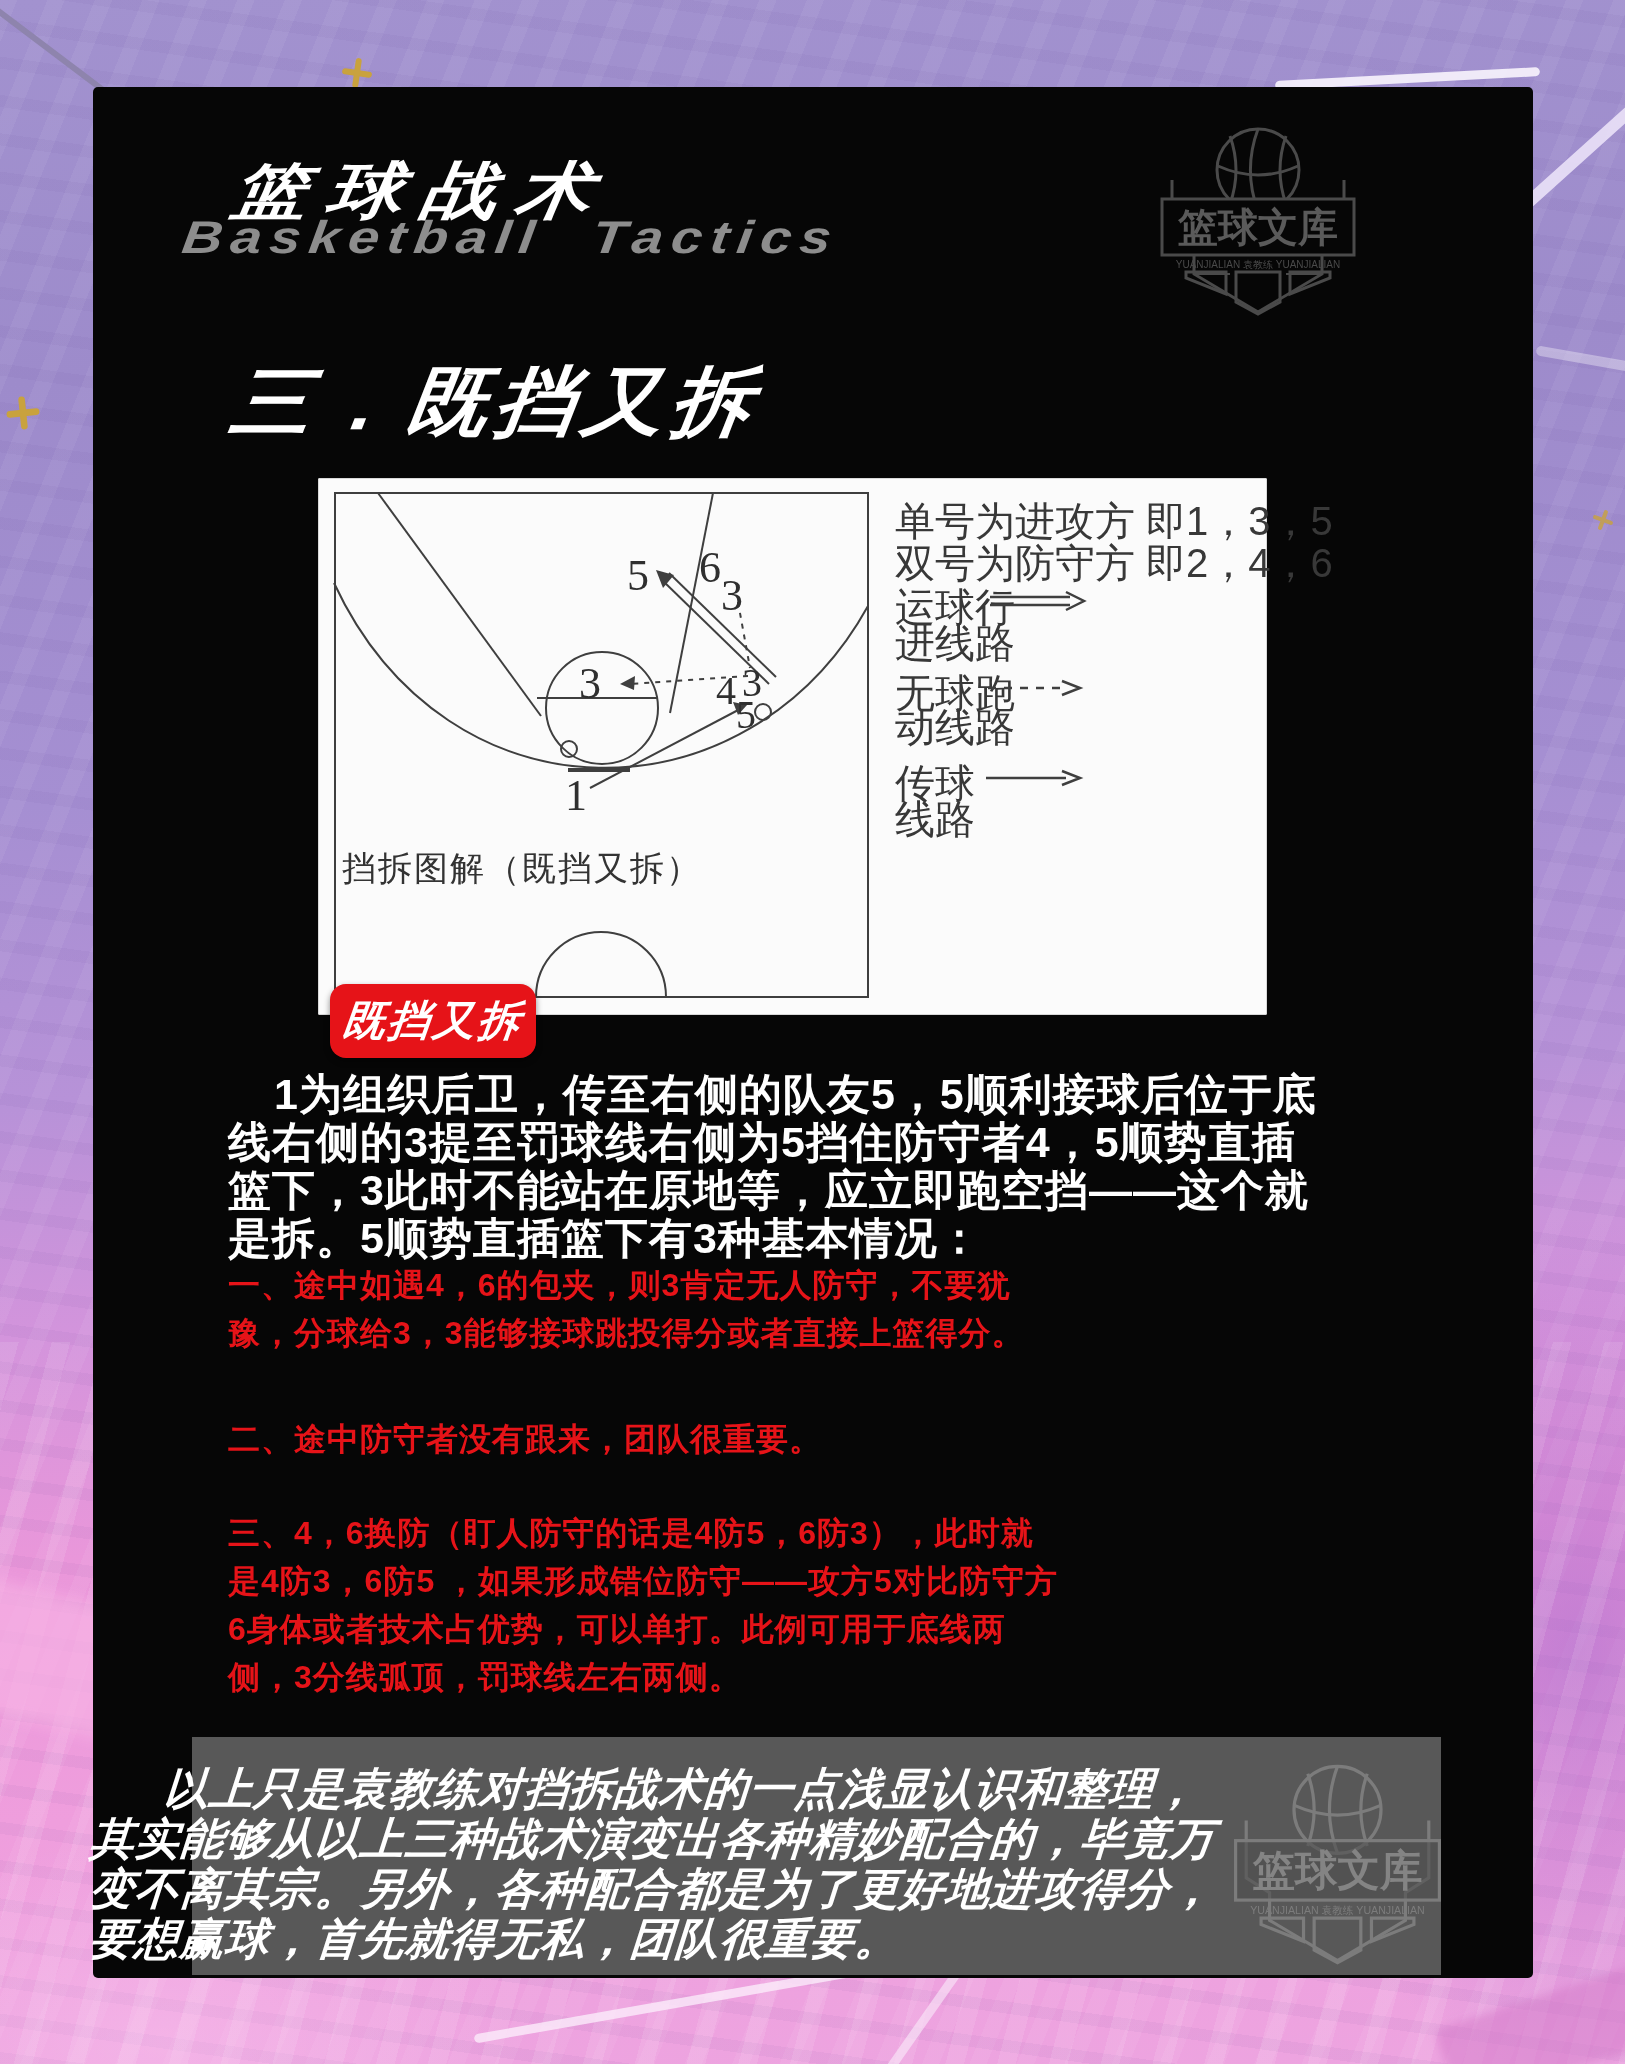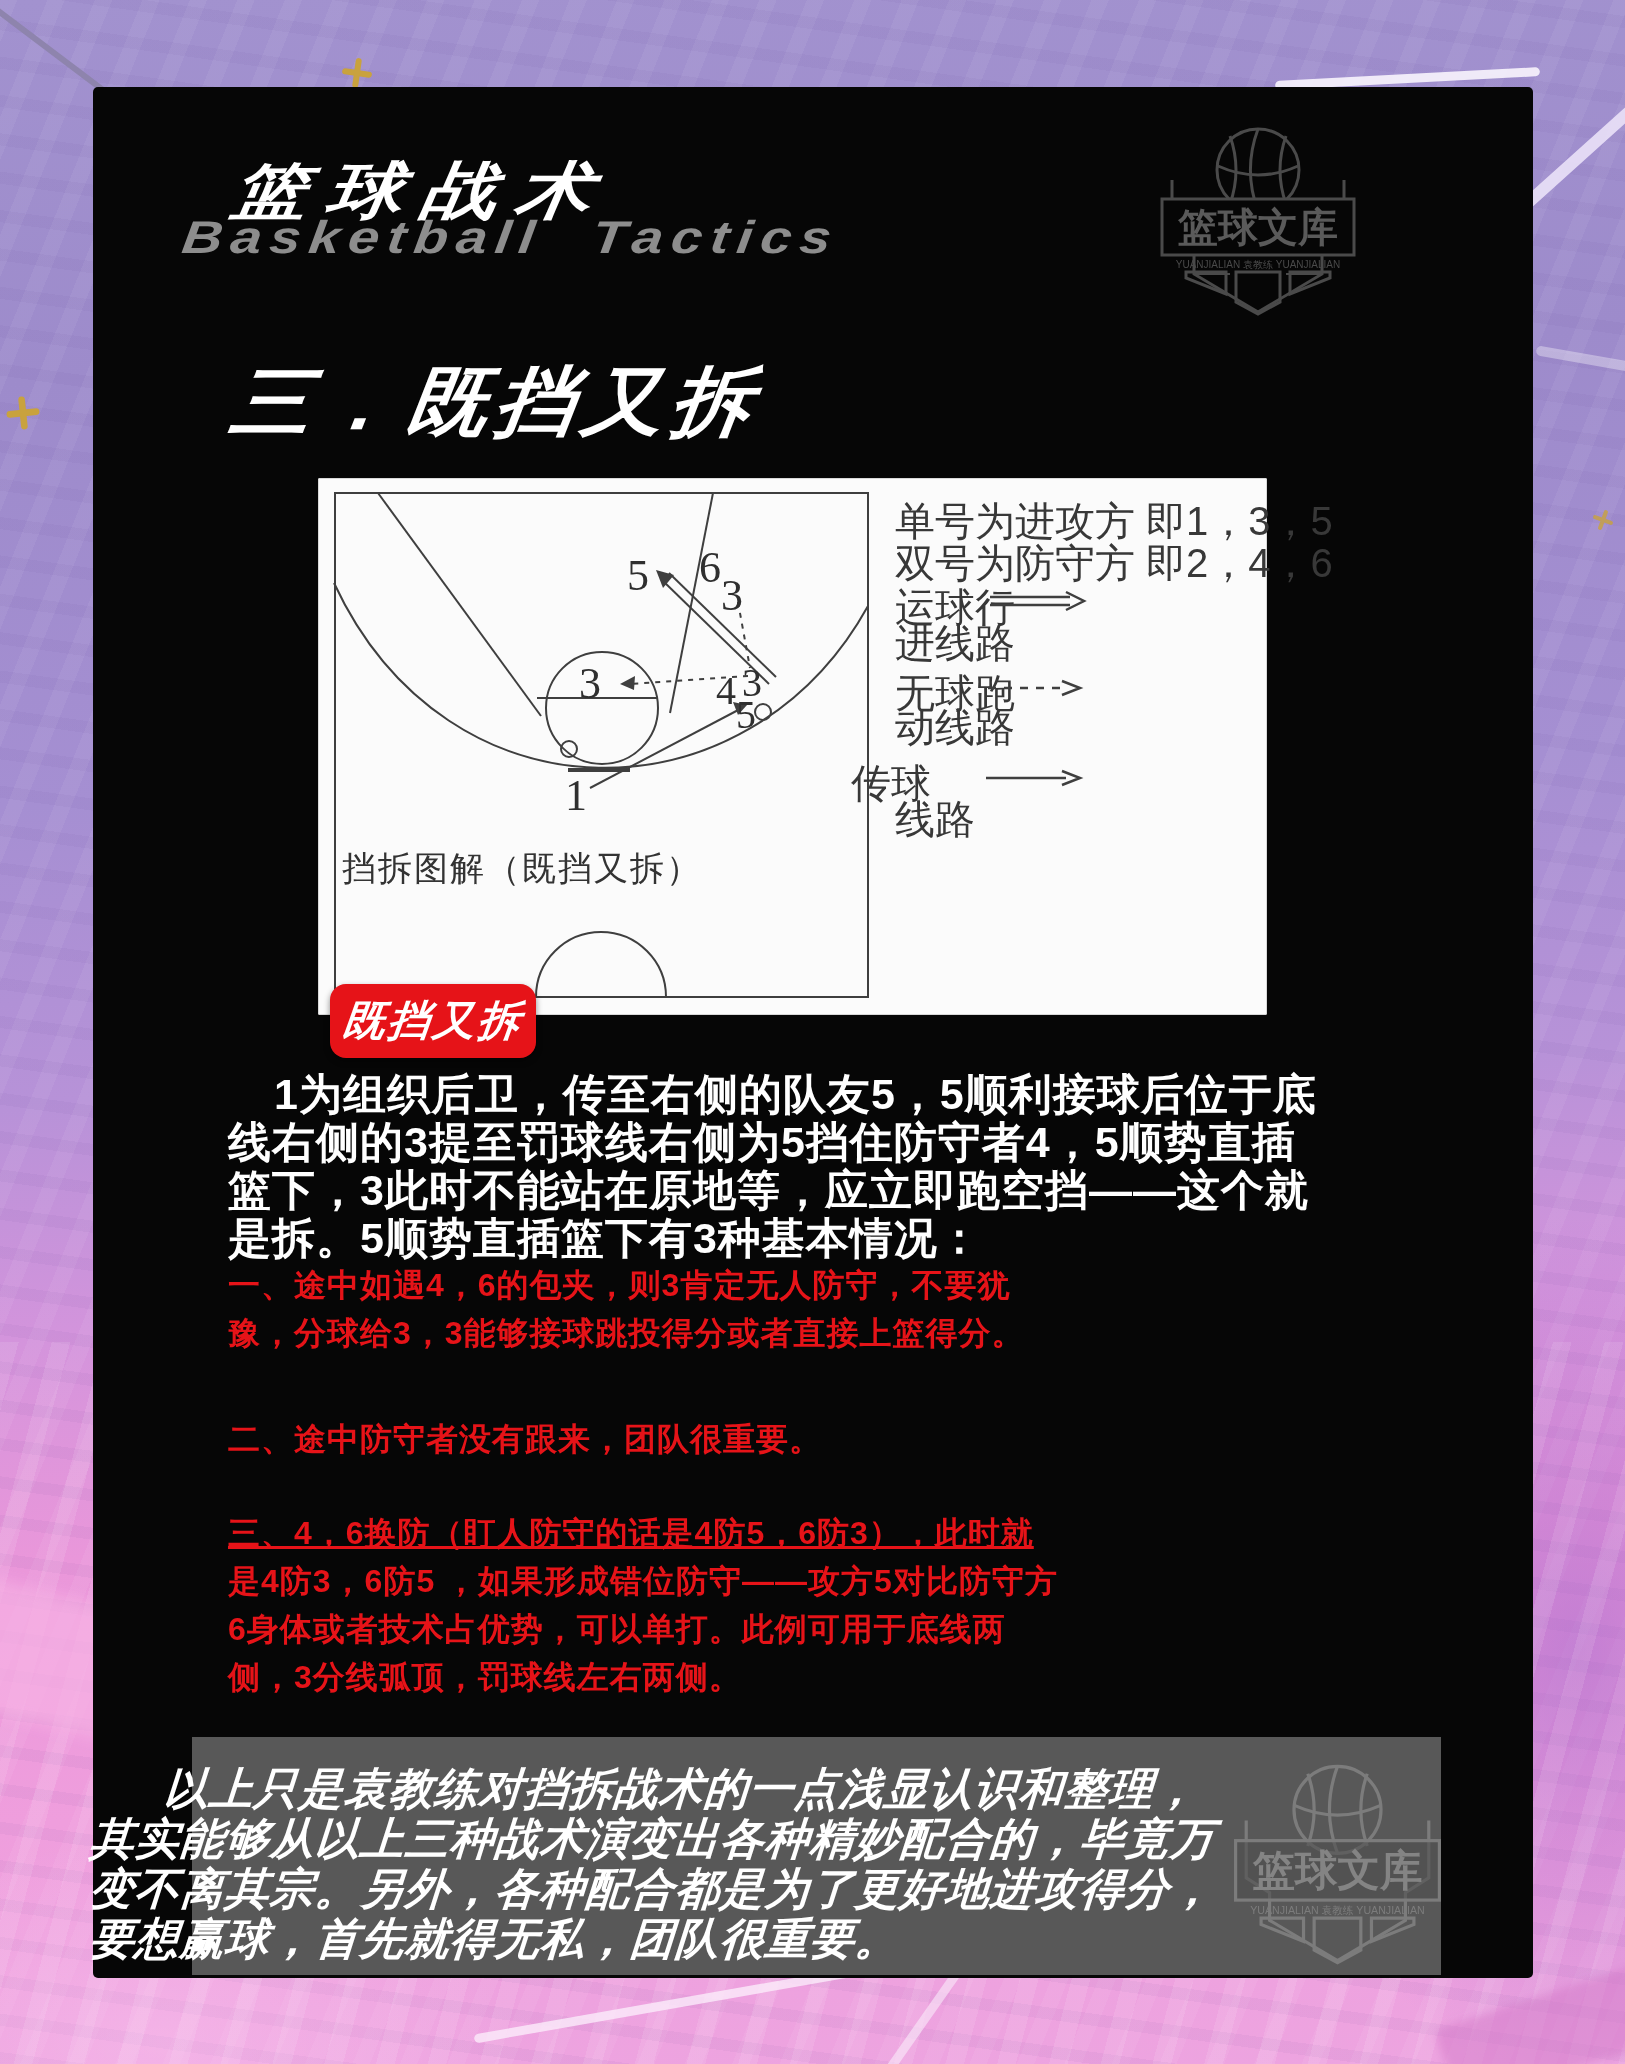--- a/index.html
+++ b/index.html
@@ -187,21 +187,21 @@
 
   <div class="abs legend-line" style="left:895px;top:666px;">无球跑</div>
   <div class="abs legend-line" style="left:895px;top:700px;">动线路</div>
   <svg class="lgsvg" style="left:988px;top:676px;" width="100" height="24">
     <g stroke="#3f3f3f" stroke-width="2.5" fill="none">
       <line x1="0" y1="12" x2="78" y2="12" stroke-dasharray="8,8"></line>
       <path d="M74,5 L92,12 L74,19"></path>
     </g>
   </svg>
 
-  <div class="abs legend-line" style="left:851px;top:756px;">传球</div>
+  <div class="abs legend-line" style="left:895px;top:756px;">传球</div>
   <div class="abs legend-line" style="left:895px;top:792px;">线路</div>
   <svg class="lgsvg" style="left:986px;top:766px;" width="100" height="24">
     <g stroke="#3f3f3f" stroke-width="2.5" fill="none">
       <line x1="0" y1="12" x2="80" y2="12"></line>
       <path d="M76,5 L94,12 L76,19"></path>
     </g>
   </svg>
 
   <div class="abs cap">挡拆图解（既挡又拆）</div>
 
@@ -212,21 +212,21 @@
   <div class="ln indent" style="top:1066px;">1为组织后卫，传至右侧的队友5，5顺利接球后位于底</div>
   <div class="ln" style="top:1114px;">线右侧的3提至罚球线右侧为5挡住防守者4，5顺势直插</div>
   <div class="ln" style="top:1162px;">篮下，3此时不能站在原地等，应立即跑空挡——这个就</div>
   <div class="ln" style="top:1210px;">是拆。5顺势直插篮下有3种基本情况：</div>
 
   <div class="ln red" style="top:1264px;">一、途中如遇4，6的包夹，则3肯定无人防守，不要犹</div>
   <div class="ln red" style="top:1312px;">豫，分球给3，3能够接球跳投得分或者直接上篮得分。</div>
 
   <div class="ln red" style="top:1418px;">二、途中防守者没有跟来，团队很重要。</div>
 
-  <div class="ln red" style="top:1512px;text-decoration:underline;">三、4，6换防（盯人防守的话是4防5，6防3），此时就</div>
+  <div class="ln red" style="top:1512px;">三、4，6换防（盯人防守的话是4防5，6防3），此时就</div>
   <div class="ln red" style="top:1560px;">是4防3，6防5 ，如果形成错位防守——攻方5对比防守方</div>
   <div class="ln red" style="top:1608px;">6身体或者技术占优势，可以单打。此例可用于底线两</div>
   <div class="ln red" style="top:1656px;">侧，3分线弧顶，罚球线左右两侧。</div>
 
   <div class="abs summary"></div>
 
   <div class="abs wm">
     <svg width="225" height="212" viewBox="0 0 212 198">
       <g stroke="#9a9a9a" stroke-width="3" fill="none">
         <g>

